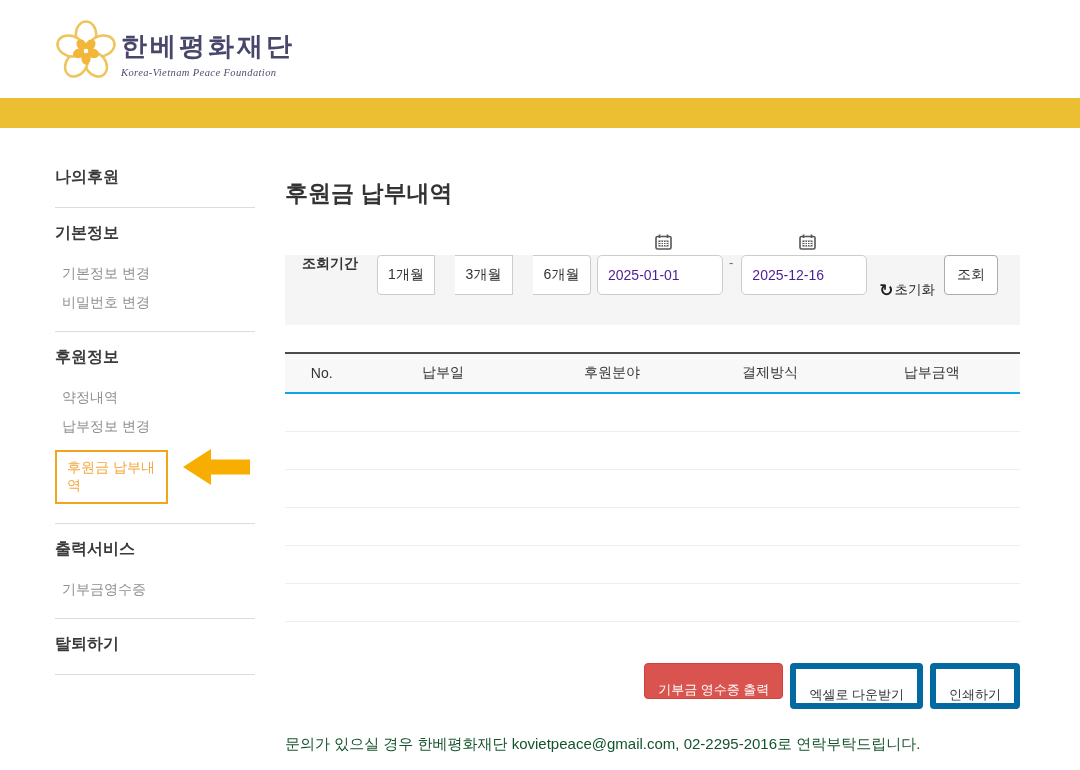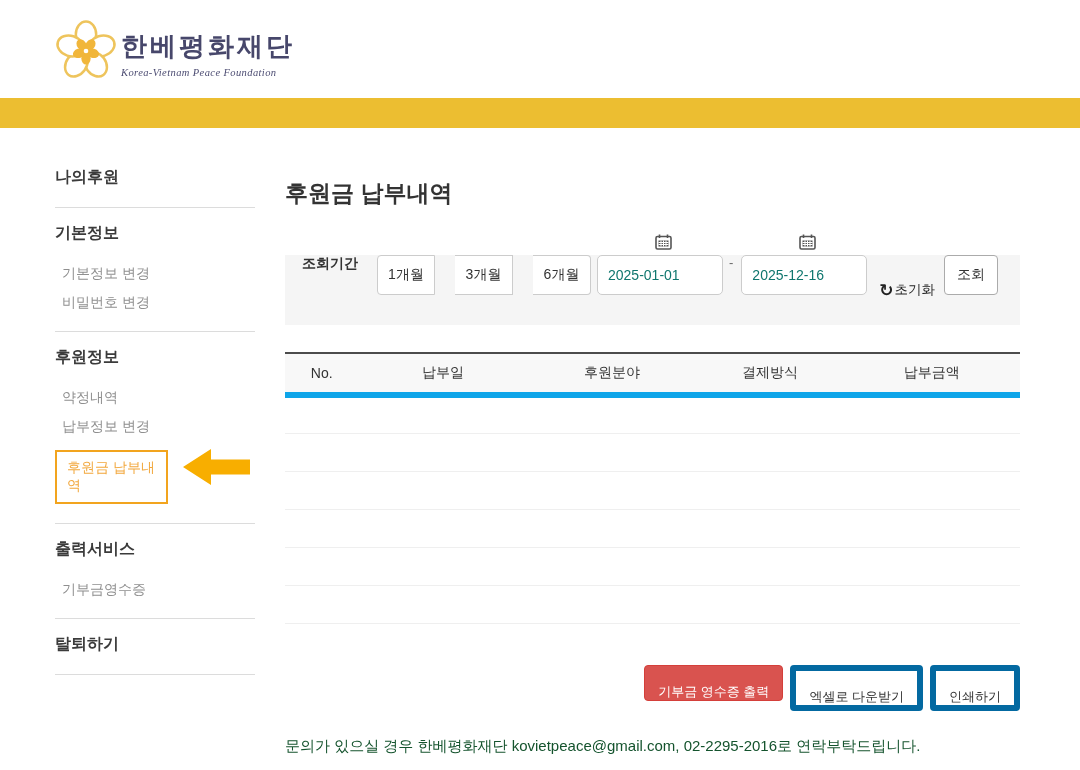--- a/index.html
+++ b/index.html
@@ -47,35 +47,35 @@
                 padding:0 17px; }
   .filter-label { font-size:14px; font-weight:700; color:#333; margin-right:19px; }
   .btn-group { display:flex;gap:20px; }
   .p-btn { width:58px; height:40px; background:#fff; border:1px solid #cccccc;
            font-size:14px; color:#333; cursor:pointer;
            font-family:inherit; }
   .p-btn + .p-btn { border-left:none; }
   .p-btn.first { border-radius:4px 0 0 4px; }
   .p-btn.last  { border-radius:0 4px 4px 0; }
   .date-input { width:126px; height:40px; border:1px solid #ccc; border-radius:5px;
-                background:#fff; padding:0 10px; font-size:14px; color:#0f766e;
+                background:#fff; padding:0 10px; font-size:14px; color:#4c1d95;
                 margin-left:6px; font-family:inherit; }
   .date-sep { margin:0 2px 0 6px; color:#666; font-size:13px; }
   .reset-ctl { display:flex; align-items:center; margin-left:12px; cursor:pointer; color:#222; }
   .reset-ctl .glyph { font-size:17px; font-weight:700; line-height:1; margin-right:1px; }
   .reset-ctl .txt { font-size:13.5px; }
   .search-btn { margin-left:9px; height:40px; padding:0 12px; background:#fff;
                 border:1px solid #ababab; border-radius:4px; font-size:14px; color:#333;
                 cursor:pointer; font-family:inherit; }
 
   
   table.pay-table { width:100%; border-collapse:collapse; margin-top:27px;
                     border-top:2px solid #4c4c4c; }
   .pay-table thead th { background:#f8f8f8; font-size:14px; font-weight:400; color:#333;
-                        padding:10px 4px; text-align:center; border-bottom:6px solid #0ea5e9; }
+                        padding:10px 4px; text-align:center; border-bottom:2px solid #0ea5e9; }
   .pay-table col.c1{width:10%} .pay-table col.c2{width:23%}
   .pay-table col.c3{width:23%} .pay-table col.c4{width:20%} .pay-table col.c5{width:24%}
   .pay-table tbody td { height:38px; border-bottom:1px solid #efefef; }
 
   
   .actions { display:flex; justify-content:flex-end; gap:7px; margin-top:41px; }
   .act-btn { height:33px; padding:17px 13px; font-size:13px; border-radius:4px; cursor:pointer;
              font-family:inherit; }
   .act-btn.danger { background:#d9534f; border:1px solid #d43f3a; color:#fff; }
   .act-btn.plain  { background:#fff; border:6px solid #0369a1; color:#333; }

